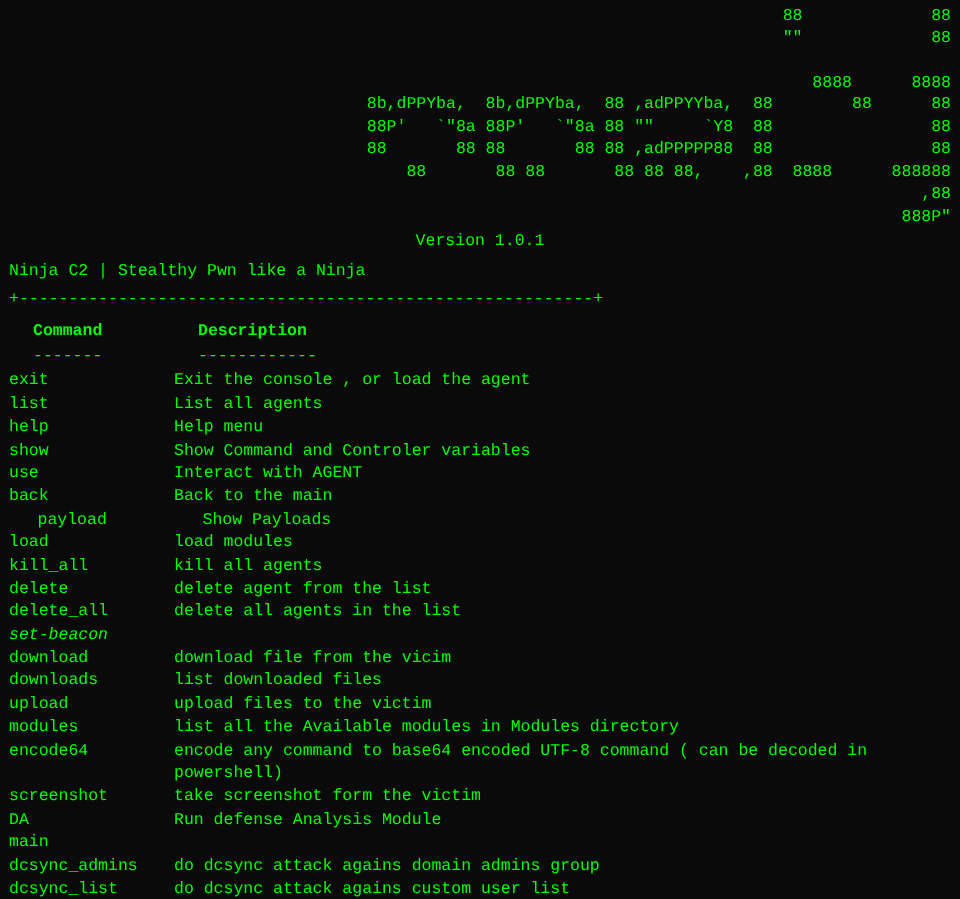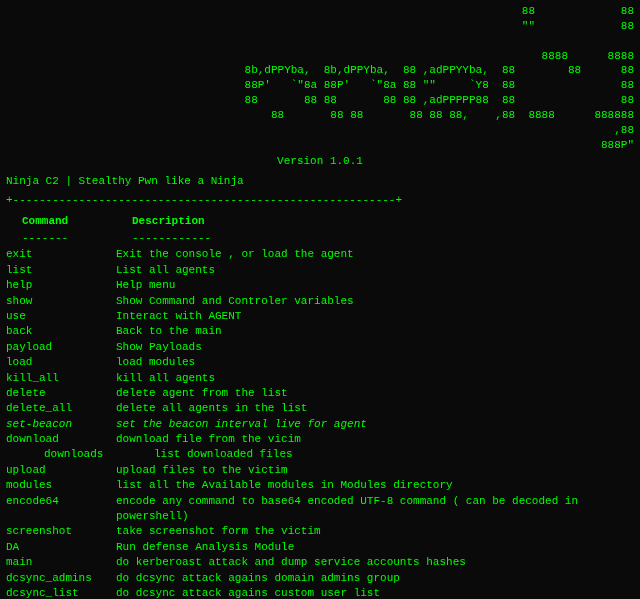--- a/index.html
+++ b/index.html
@@ -120,21 +120,21 @@
         <span style="color: rgb(0, 255, 0); font-family: &quot;Courier New&quot;, Courier, monospace; font-size: 11px; line-height: 1.4; flex: 1 1 0%;">Show Command and Controler variables</span>
       </div>
       <div style="display: flex; align-items: flex-start;">
         <span style="min-width: 110px; color: rgb(0, 255, 0); font-family: &quot;Courier New&quot;, Courier, monospace; font-size: 11px; line-height: 1.4; padding-right: 8px;">use</span>
         <span style="color: rgb(0, 255, 0); font-family: &quot;Courier New&quot;, Courier, monospace; font-size: 11px; line-height: 1.4; flex: 1 1 0%;">Interact with AGENT</span>
       </div>
       <div style="display: flex; align-items: flex-start;">
         <span style="min-width: 110px; color: rgb(0, 255, 0); font-family: &quot;Courier New&quot;, Courier, monospace; font-size: 11px; line-height: 1.4; padding-right: 8px;">back</span>
         <span style="color: rgb(0, 255, 0); font-family: &quot;Courier New&quot;, Courier, monospace; font-size: 11px; line-height: 1.4; flex: 1 1 0%;">Back to the main</span>
       </div>
-      <div style="display: flex; align-items: flex-start;">
+      <div style="display: flex; align-items: flex-start; margin-left: 19px;">
         <span style="min-width: 110px; color: rgb(0, 255, 0); font-family: &quot;Courier New&quot;, Courier, monospace; font-size: 11px; line-height: 1.4; padding-right: 8px;">payload</span>
         <span style="color: rgb(0, 255, 0); font-family: &quot;Courier New&quot;, Courier, monospace; font-size: 11px; line-height: 1.4; flex: 1 1 0%;">Show Payloads</span>
       </div>
       <div style="display: flex; align-items: flex-start;">
         <span style="min-width: 110px; color: rgb(0, 255, 0); font-family: &quot;Courier New&quot;, Courier, monospace; font-size: 11px; line-height: 1.4; padding-right: 8px;">load</span>
         <span style="color: rgb(0, 255, 0); font-family: &quot;Courier New&quot;, Courier, monospace; font-size: 11px; line-height: 1.4; flex: 1 1 0%;">load modules</span>
       </div>
       <div style="display: flex; align-items: flex-start;">
         <span style="min-width: 110px; color: rgb(0, 255, 0); font-family: &quot;Courier New&quot;, Courier, monospace; font-size: 11px; line-height: 1.4; padding-right: 8px;">kill_all</span>
         <span style="color: rgb(0, 255, 0); font-family: &quot;Courier New&quot;, Courier, monospace; font-size: 11px; line-height: 1.4; flex: 1 1 0%;">kill all agents</span>
@@ -142,27 +142,26 @@
       <div style="display: flex; align-items: flex-start;">
         <span style="min-width: 110px; color: rgb(0, 255, 0); font-family: &quot;Courier New&quot;, Courier, monospace; font-size: 11px; line-height: 1.4; padding-right: 8px;">delete</span>
         <span style="color: rgb(0, 255, 0); font-family: &quot;Courier New&quot;, Courier, monospace; font-size: 11px; line-height: 1.4; flex: 1 1 0%;">delete agent from the list</span>
       </div>
       <div style="display: flex; align-items: flex-start;">
         <span style="min-width: 110px; color: rgb(0, 255, 0); font-family: &quot;Courier New&quot;, Courier, monospace; font-size: 11px; line-height: 1.4; padding-right: 8px;">delete_all</span>
         <span style="color: rgb(0, 255, 0); font-family: &quot;Courier New&quot;, Courier, monospace; font-size: 11px; line-height: 1.4; flex: 1 1 0%;">delete all agents in the list</span>
       </div>
       <div style="display: flex; align-items: flex-start; font-style: italic;">
         <span style="min-width: 110px; color: rgb(0, 255, 0); font-family: &quot;Courier New&quot;, Courier, monospace; font-size: 11px; line-height: 1.4; padding-right: 8px;">set-beacon</span>
-        <span style="color: rgb(0, 255, 0); font-family: &quot;Courier New&quot;, Courier, monospace; font-size: 11px; line-height: 1.4; flex: 1 1 0%;">set the beacon interval live for agent</span>
       </div>
       <div style="display: flex; align-items: flex-start;">
         <span style="min-width: 110px; color: rgb(0, 255, 0); font-family: &quot;Courier New&quot;, Courier, monospace; font-size: 11px; line-height: 1.4; padding-right: 8px;">download</span>
         <span style="color: rgb(0, 255, 0); font-family: &quot;Courier New&quot;, Courier, monospace; font-size: 11px; line-height: 1.4; flex: 1 1 0%;">download file from the vicim</span>
       </div>
-      <div style="display: flex; align-items: flex-end; margin-left: 38px;">
+      <div style="display: flex; align-items: flex-end;">
         <span style="min-width: 110px; color: rgb(0, 255, 0); font-family: &quot;Courier New&quot;, Courier, monospace; font-size: 11px; line-height: 1.4; padding-right: 8px;">downloads</span>
         <span style="color: rgb(0, 255, 0); font-family: &quot;Courier New&quot;, Courier, monospace; font-size: 11px; line-height: 1.4; flex: 1 1 0%;">list downloaded files</span>
       </div>
       <div style="display: flex; align-items: flex-start;">
         <span style="min-width: 110px; color: rgb(0, 255, 0); font-family: &quot;Courier New&quot;, Courier, monospace; font-size: 11px; line-height: 1.4; padding-right: 8px;">upload</span>
         <span style="color: rgb(0, 255, 0); font-family: &quot;Courier New&quot;, Courier, monospace; font-size: 11px; line-height: 1.4; flex: 1 1 0%;">upload files to the victim</span>
       </div>
       <div style="display: flex; align-items: flex-start;">
         <span style="min-width: 110px; color: rgb(0, 255, 0); font-family: &quot;Courier New&quot;, Courier, monospace; font-size: 11px; line-height: 1.4; padding-right: 8px;">modules</span>
         <span style="color: rgb(0, 255, 0); font-family: &quot;Courier New&quot;, Courier, monospace; font-size: 11px; line-height: 1.4; flex: 1 1 0%;">list all the Available modules in Modules directory</span>
@@ -174,21 +173,20 @@
       <div style="display: flex; align-items: flex-start;">
         <span style="min-width: 110px; color: rgb(0, 255, 0); font-family: &quot;Courier New&quot;, Courier, monospace; font-size: 11px; line-height: 1.4; padding-right: 8px;">screenshot</span>
         <span style="color: rgb(0, 255, 0); font-family: &quot;Courier New&quot;, Courier, monospace; font-size: 11px; line-height: 1.4; flex: 1 1 0%;">take screenshot form  the victim</span>
       </div>
       <div style="display: flex; align-items: flex-start;">
         <span style="min-width: 110px; color: rgb(0, 255, 0); font-family: &quot;Courier New&quot;, Courier, monospace; font-size: 11px; line-height: 1.4; padding-right: 8px;">DA</span>
         <span style="color: rgb(0, 255, 0); font-family: &quot;Courier New&quot;, Courier, monospace; font-size: 11px; line-height: 1.4; flex: 1 1 0%;">Run defense Analysis Module</span>
       </div>
       <div style="display: flex; align-items: flex-start;">
         <span style="min-width: 110px; color: rgb(0, 255, 0); font-family: &quot;Courier New&quot;, Courier, monospace; font-size: 11px; line-height: 1.4; padding-right: 8px;">main</span>
-        <span style="color: rgb(0, 255, 0); font-family: &quot;Courier New&quot;, Courier, monospace; font-size: 11px; line-height: 1.4; flex: 1 1 0%;">do kerberoast attack  and dump  service accounts hashes</span>
       </div>
       <div style="display: flex; align-items: flex-start;">
         <span style="min-width: 110px; color: rgb(0, 255, 0); font-family: &quot;Courier New&quot;, Courier, monospace; font-size: 11px; line-height: 1.4; padding-right: 8px;">dcsync_admins</span>
         <span style="color: rgb(0, 255, 0); font-family: &quot;Courier New&quot;, Courier, monospace; font-size: 11px; line-height: 1.4; flex: 1 1 0%;">do dcsync attack agains domain admins group</span>
       </div>
       <div style="display: flex; align-items: flex-start;">
         <span style="min-width: 110px; color: rgb(0, 255, 0); font-family: &quot;Courier New&quot;, Courier, monospace; font-size: 11px; line-height: 1.4; padding-right: 8px;">dcsync_list</span>
         <span style="color: rgb(0, 255, 0); font-family: &quot;Courier New&quot;, Courier, monospace; font-size: 11px; line-height: 1.4; flex: 1 1 0%;">do dcsync attack agains custom user list</span>
       </div>
       <div style="display: flex; align-items: flex-start;">

